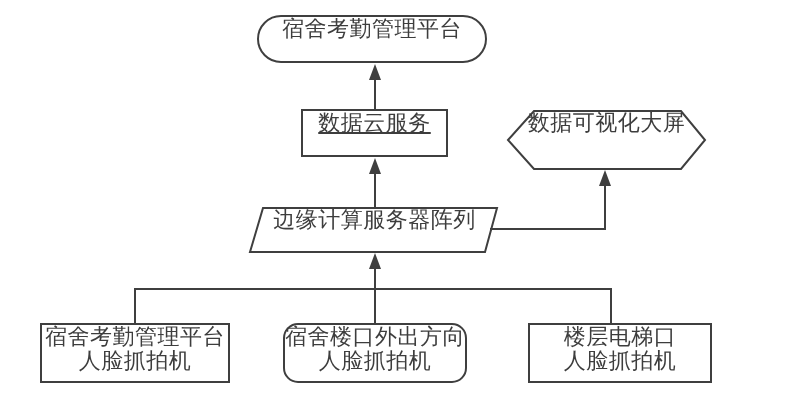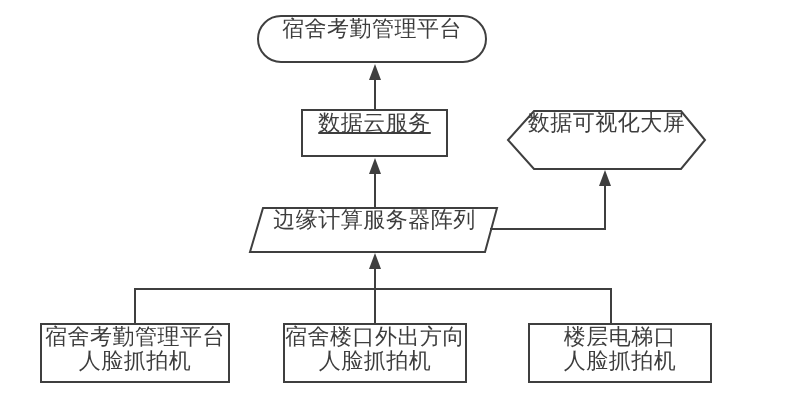--- a/index.html
+++ b/index.html
@@ -97,21 +97,21 @@
 
   <div class="node overlay" style="left:252px; top:208px; width:245px; height:44px;">
     <span>边缘计算服务器阵列</span>
   </div>
 
   <div class="node" style="left:40px; top:323px; width:190px; height:60px;">
     <span>宿舍考勤管理平台
 人脸抓拍机</span>
   </div>
 
-  <div class="node" style="left:283px; top:323px; width:184px; height:60px;">
+  <div class="node" style="left:283px; top:323px; width:184px; height:60px;border-radius:15px;">
     <span>宿舍楼口外出方向
 人脸抓拍机</span>
   </div>
 
   <div class="node" style="left:528px; top:323px; width:184px; height:60px;">
     <span>楼层电梯口
 人脸抓拍机</span>
   </div>
 
 </div>

